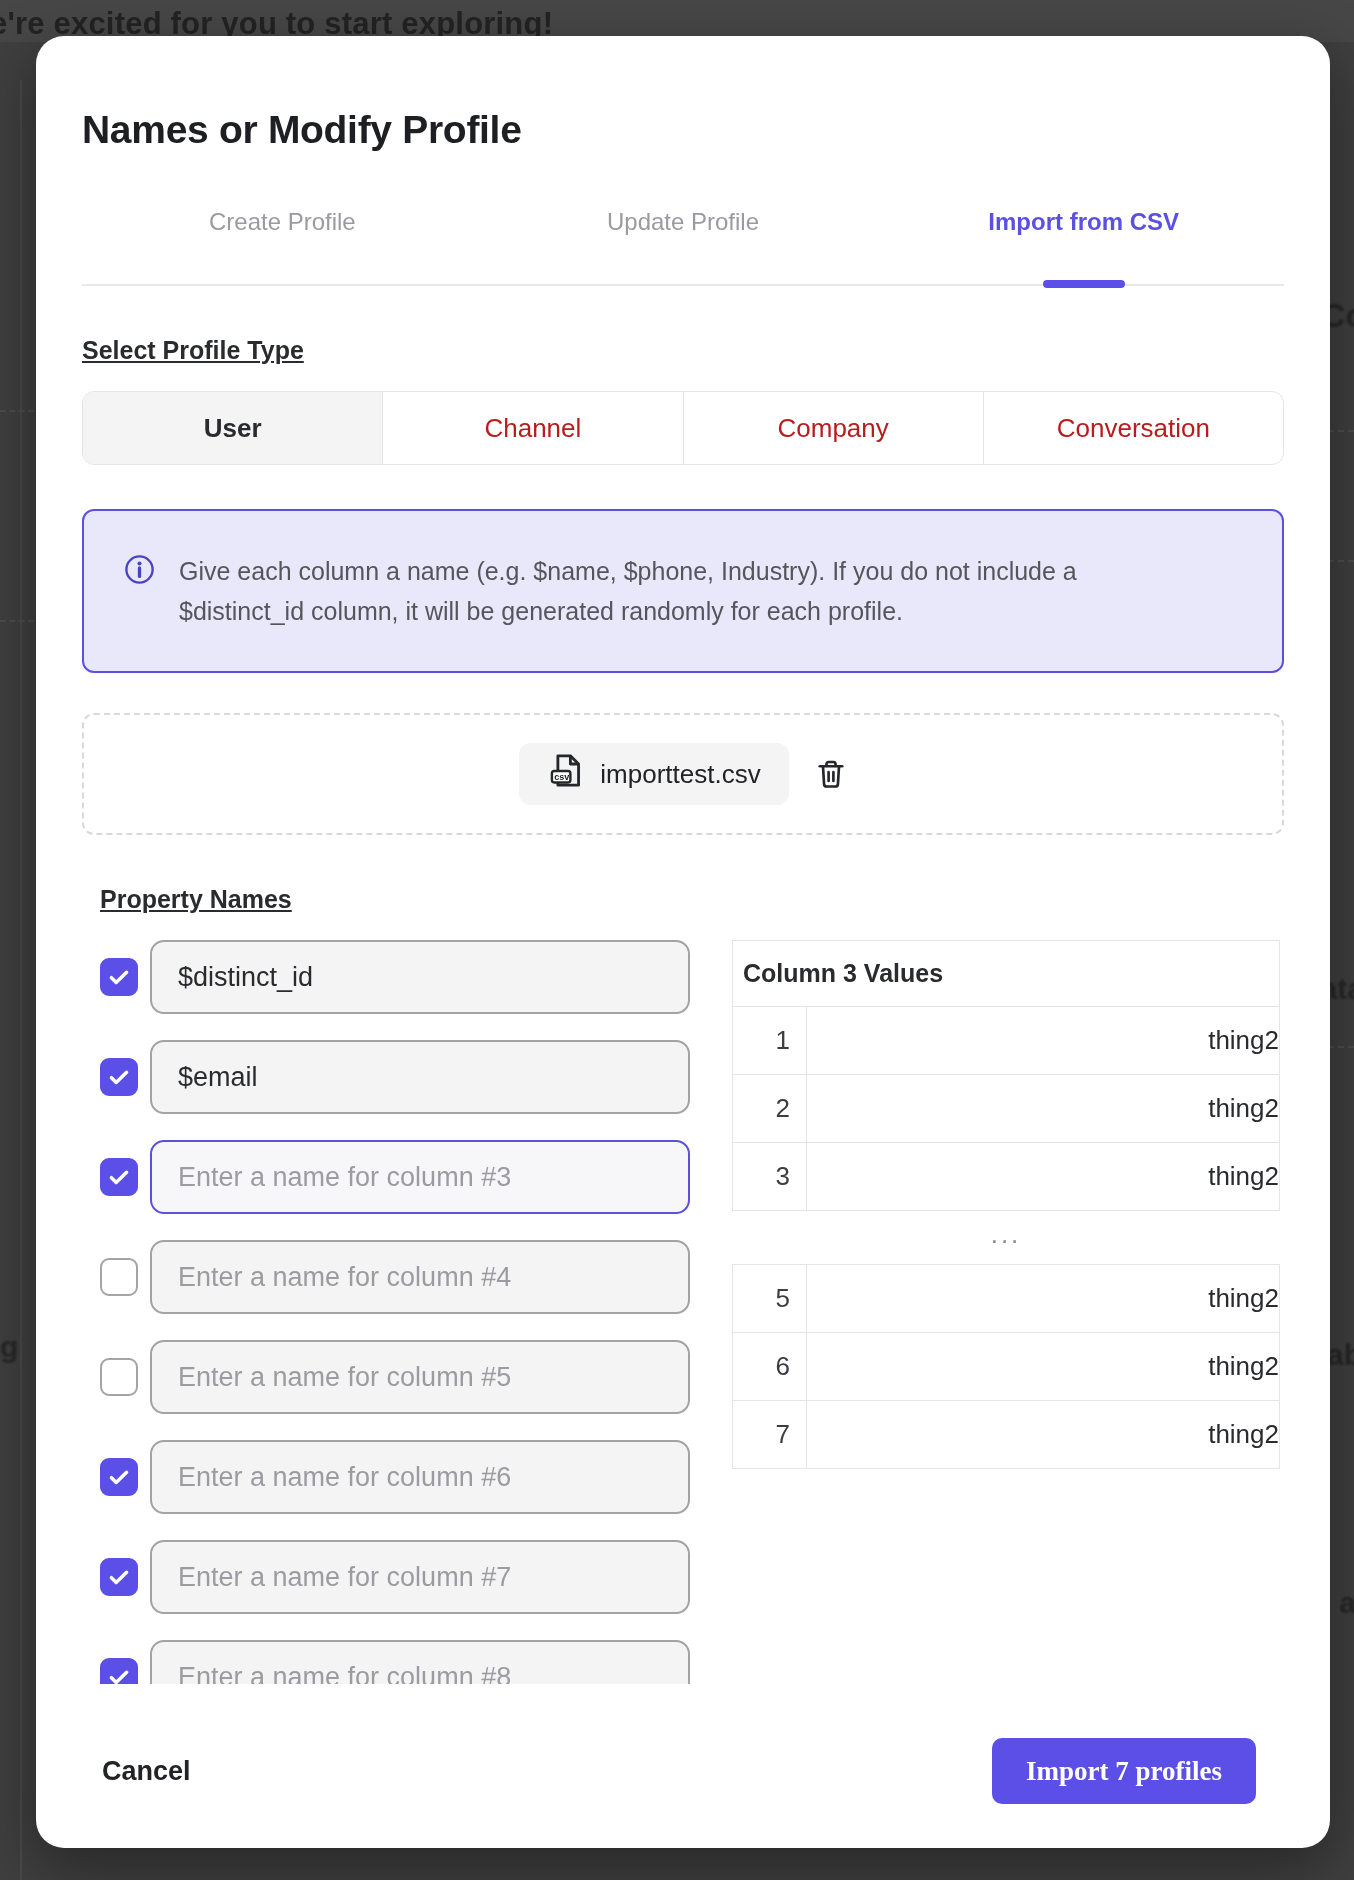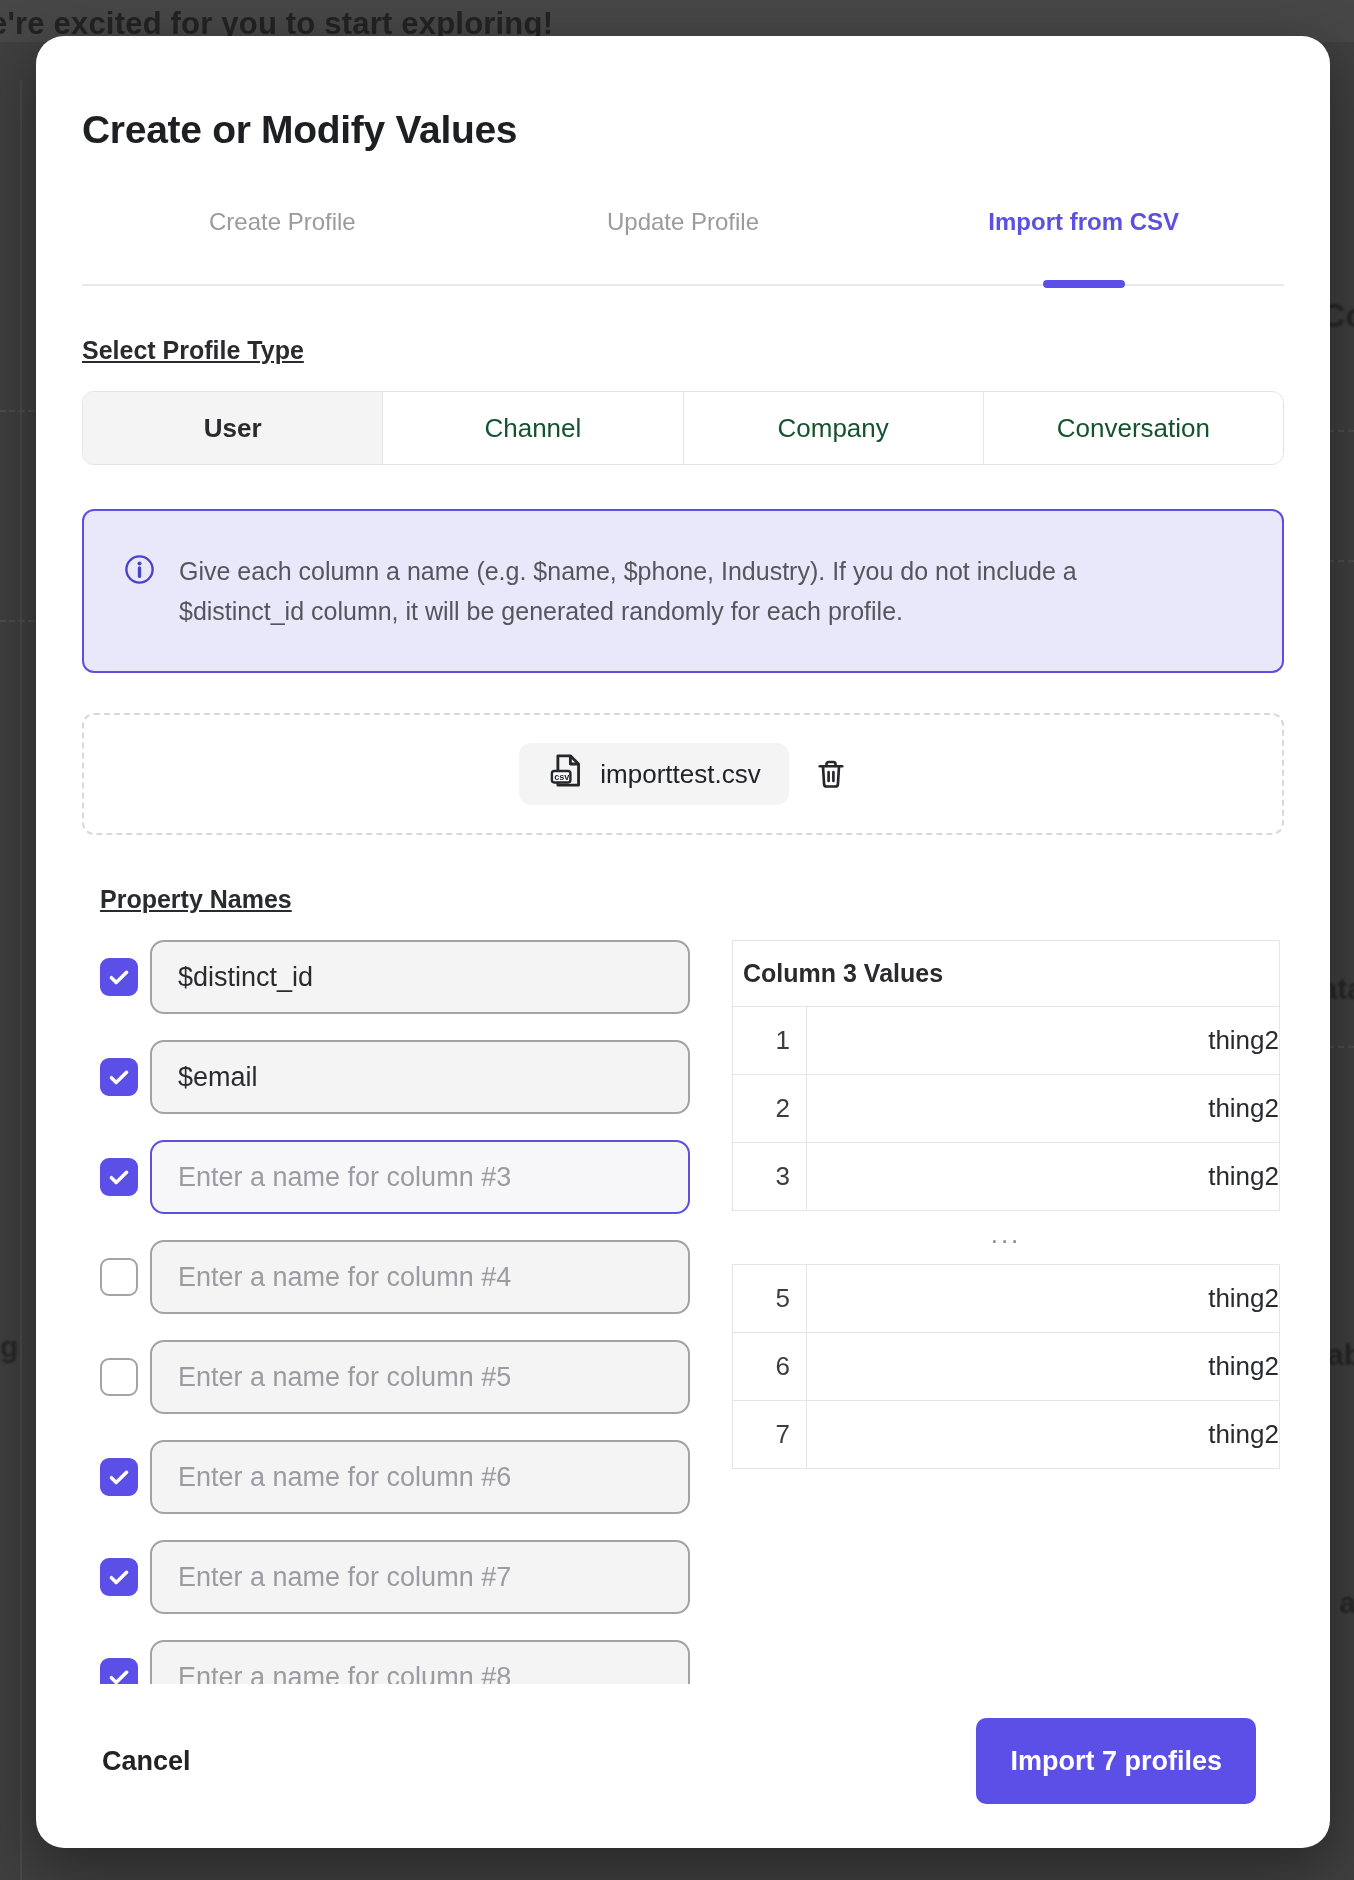--- a/index.html
+++ b/index.html
@@ -67,21 +67,21 @@
     margin-top: 50px;
     font-size: 25px; font-weight: 700; color: #2a2b2f; text-decoration: underline;
   }
   .segmented {
     margin-top: 26px; height: 74px;
     border: 1px solid #e4e4e7; border-radius: 12px;
     display: flex; overflow: hidden; background: #fff;
   }
   .segment {
     flex: 1; display: flex; align-items: center; justify-content: center;
-    font-size: 26px; color: #14532d; cursor: pointer;
+    font-size: 26px; color: #b91c1c; cursor: pointer;
     border-left: 1px solid #e4e4e7;
   }
   .segment:first-child { border-left: none; }
   .segment.selected { background: #f4f4f5; color: #2a2b2f; font-weight: 700; }
 
   
   .info-banner {
     margin-top: 44px;
     border: 2px solid #5b50e0; border-radius: 12px;
     background: #e9e8fa;
@@ -151,25 +151,25 @@
     margin-top: auto; margin-bottom: 44px;
     display: flex; align-items: center; justify-content: space-between;
     padding: 0 28px 0 20px;
   }
   .cancel-btn {
     font-size: 27px; font-weight: 700; color: #222327;
     background: none; border: none; cursor: pointer;
     font-family: "Liberation Sans", "DejaVu Sans", sans-serif;
   }
   .submit-btn {
-    height: 86px; padding: 0 34px;
+    height: 66px; padding: 0 34px;
     background: #5b4fe8; color: #ffffff;
     border: none; border-radius: 10px; cursor: pointer;
     font-size: 27px; font-weight: 700;
-    font-family: Liberation Sans, sans-serif;
+    font-family: Liberation Serif, serif;
   }
 </style>
 </head>
 <body>
 
 <div class="overlay-strip"></div>
 <div class="overlay-banner-text">e're excited for you to start exploring!</div>
 <div class="underlay-vline"></div>
 <div class="underlay-hline" style="left:0;top:410px;width:34px;"></div>
 <div class="underlay-hline" style="left:0;top:620px;width:34px;"></div>
@@ -177,21 +177,21 @@
 <div class="underlay-hline" style="right:0;top:560px;width:26px;"></div>
 <div class="underlay-hline" style="right:0;top:1046px;width:26px;"></div>
 <div class="edge-fragment frag-right-top">Co</div>
 <div class="edge-fragment frag-right-mid">ata</div>
 <div class="edge-fragment frag-right-lower">lab</div>
 <div class="edge-fragment frag-right-bottom">a</div>
 <div class="edge-fragment frag-left">g</div>
 
 <div class="modal">
 
-  <div class="modal-title">Create or Modify Values</div>
+  <div class="modal-title">Names or Modify Profile</div>
 
   <div class="tabs">
     <div class="tab">Create Profile</div>
     <div class="tab">Update Profile</div>
     <div class="tab active">Import from CSV</div>
   </div>
 
   <div class="section-label">Select Profile Type</div>
 
   <div class="segmented">

